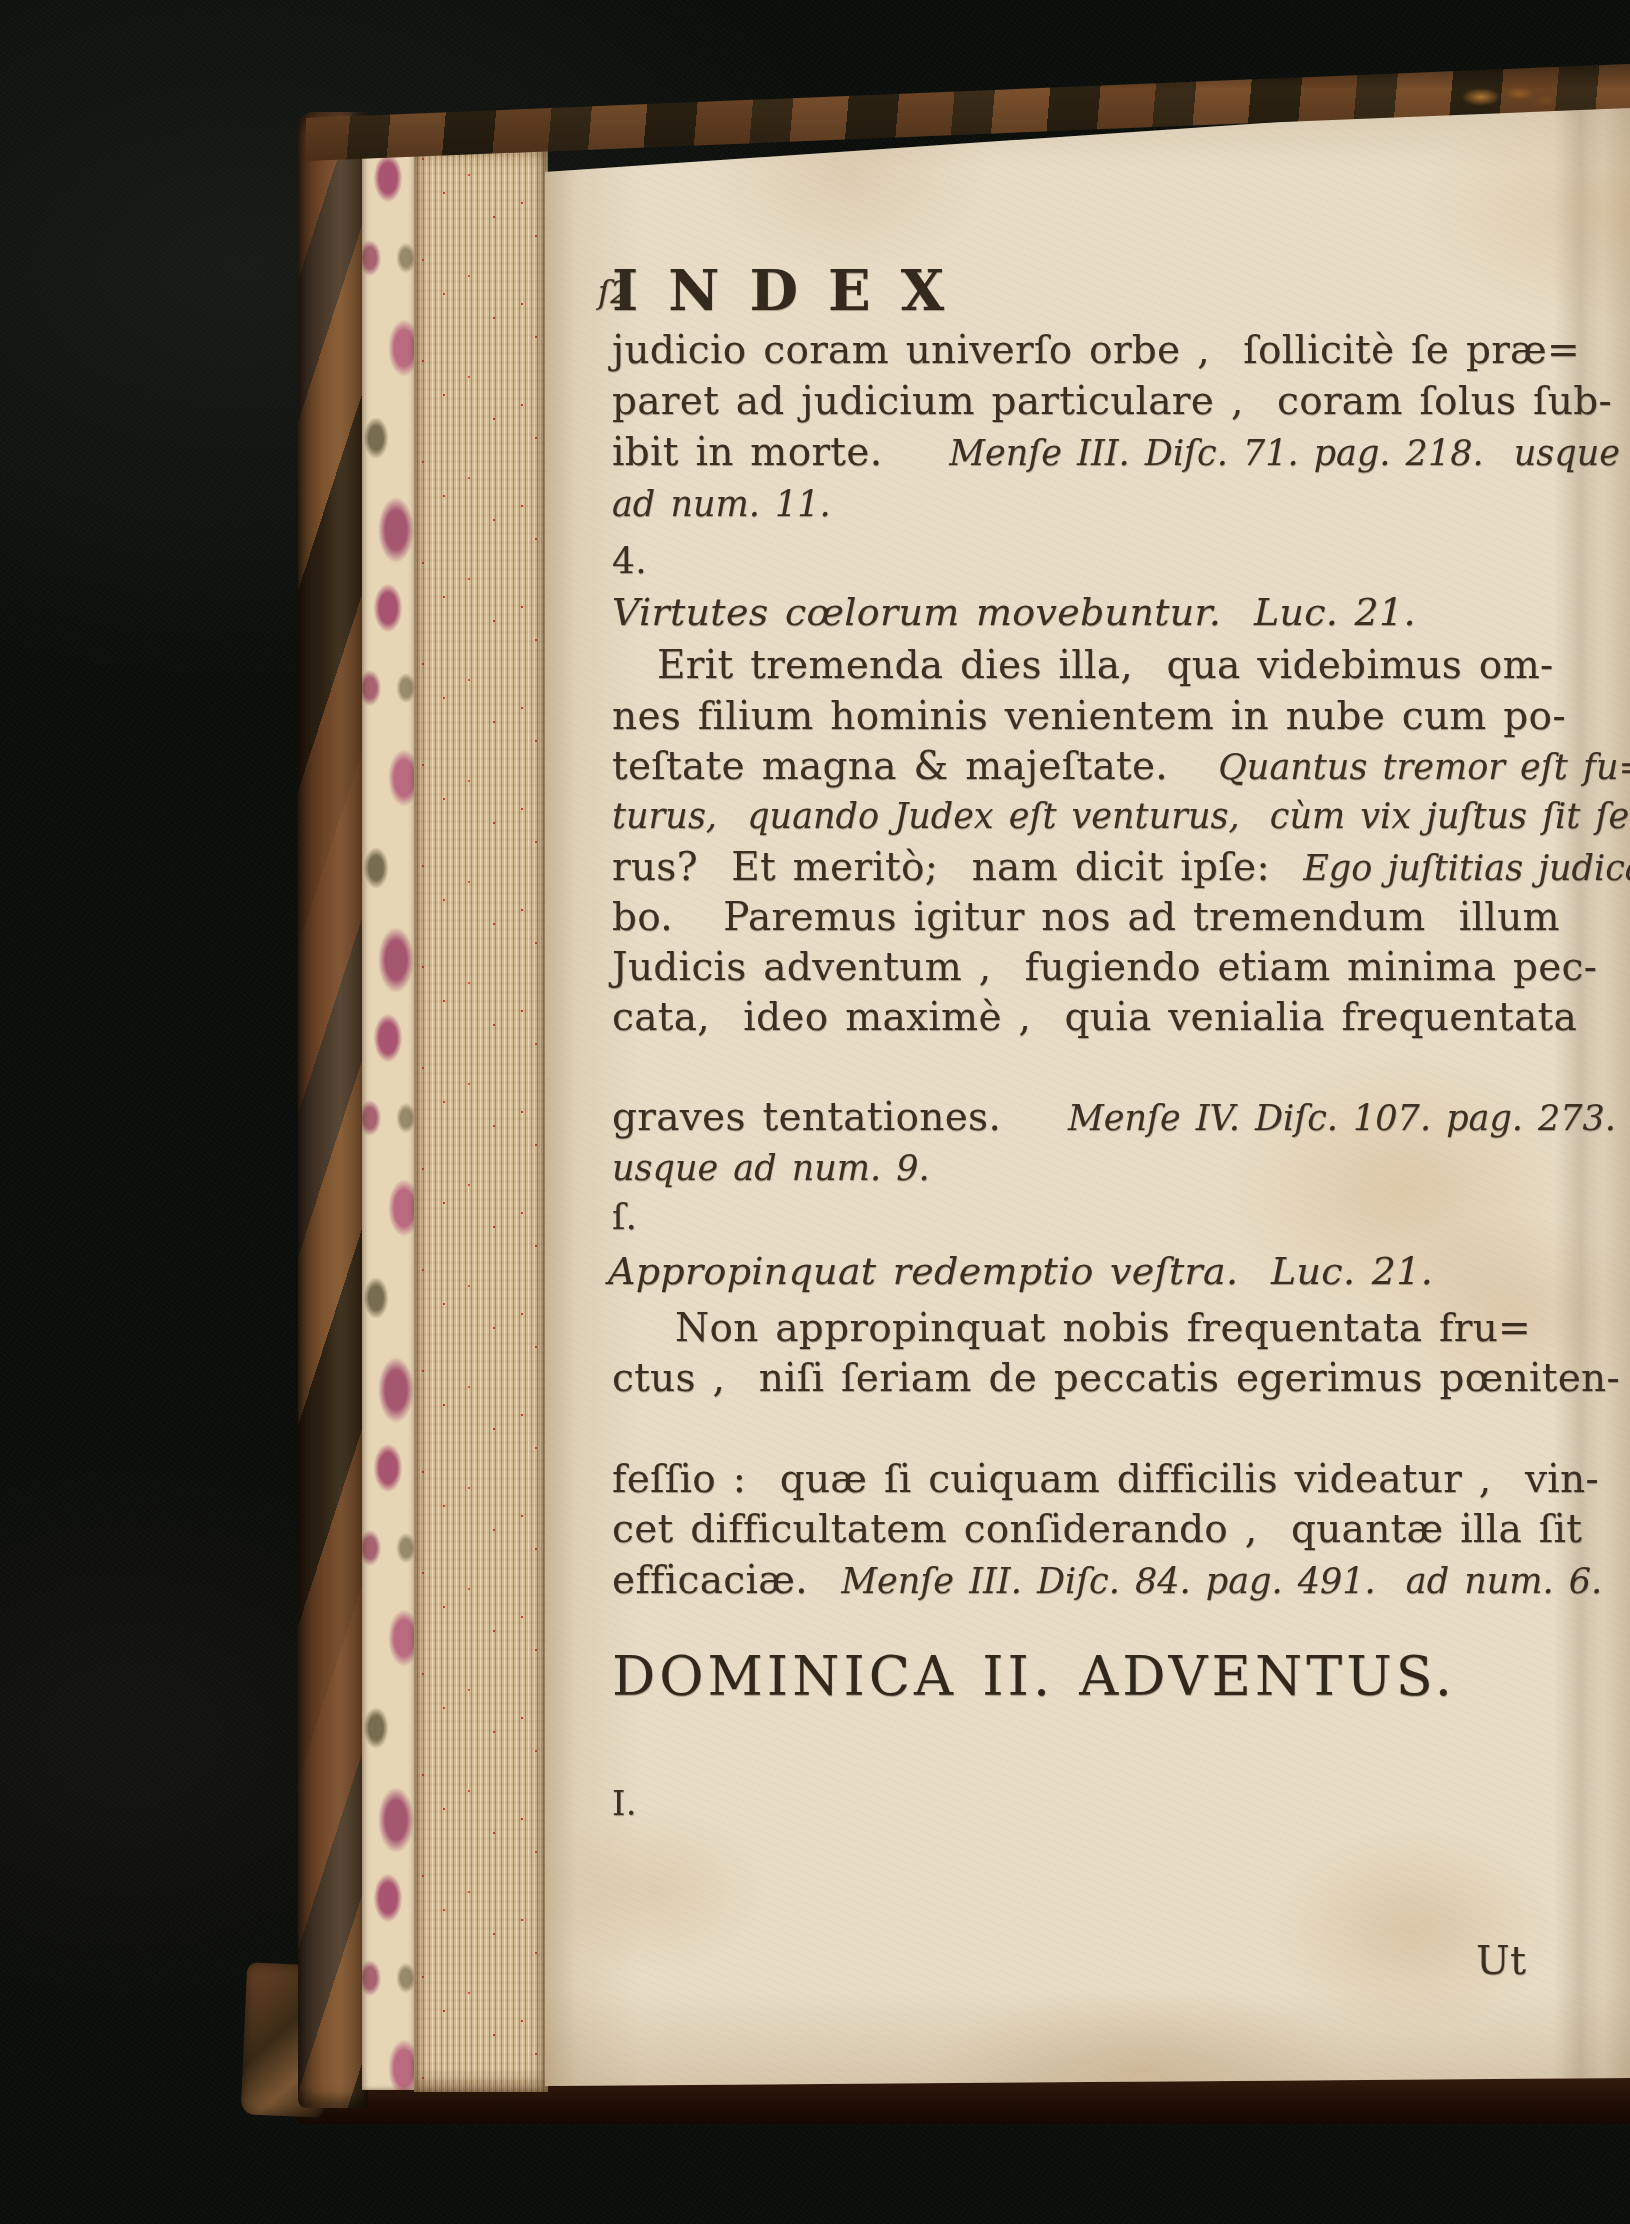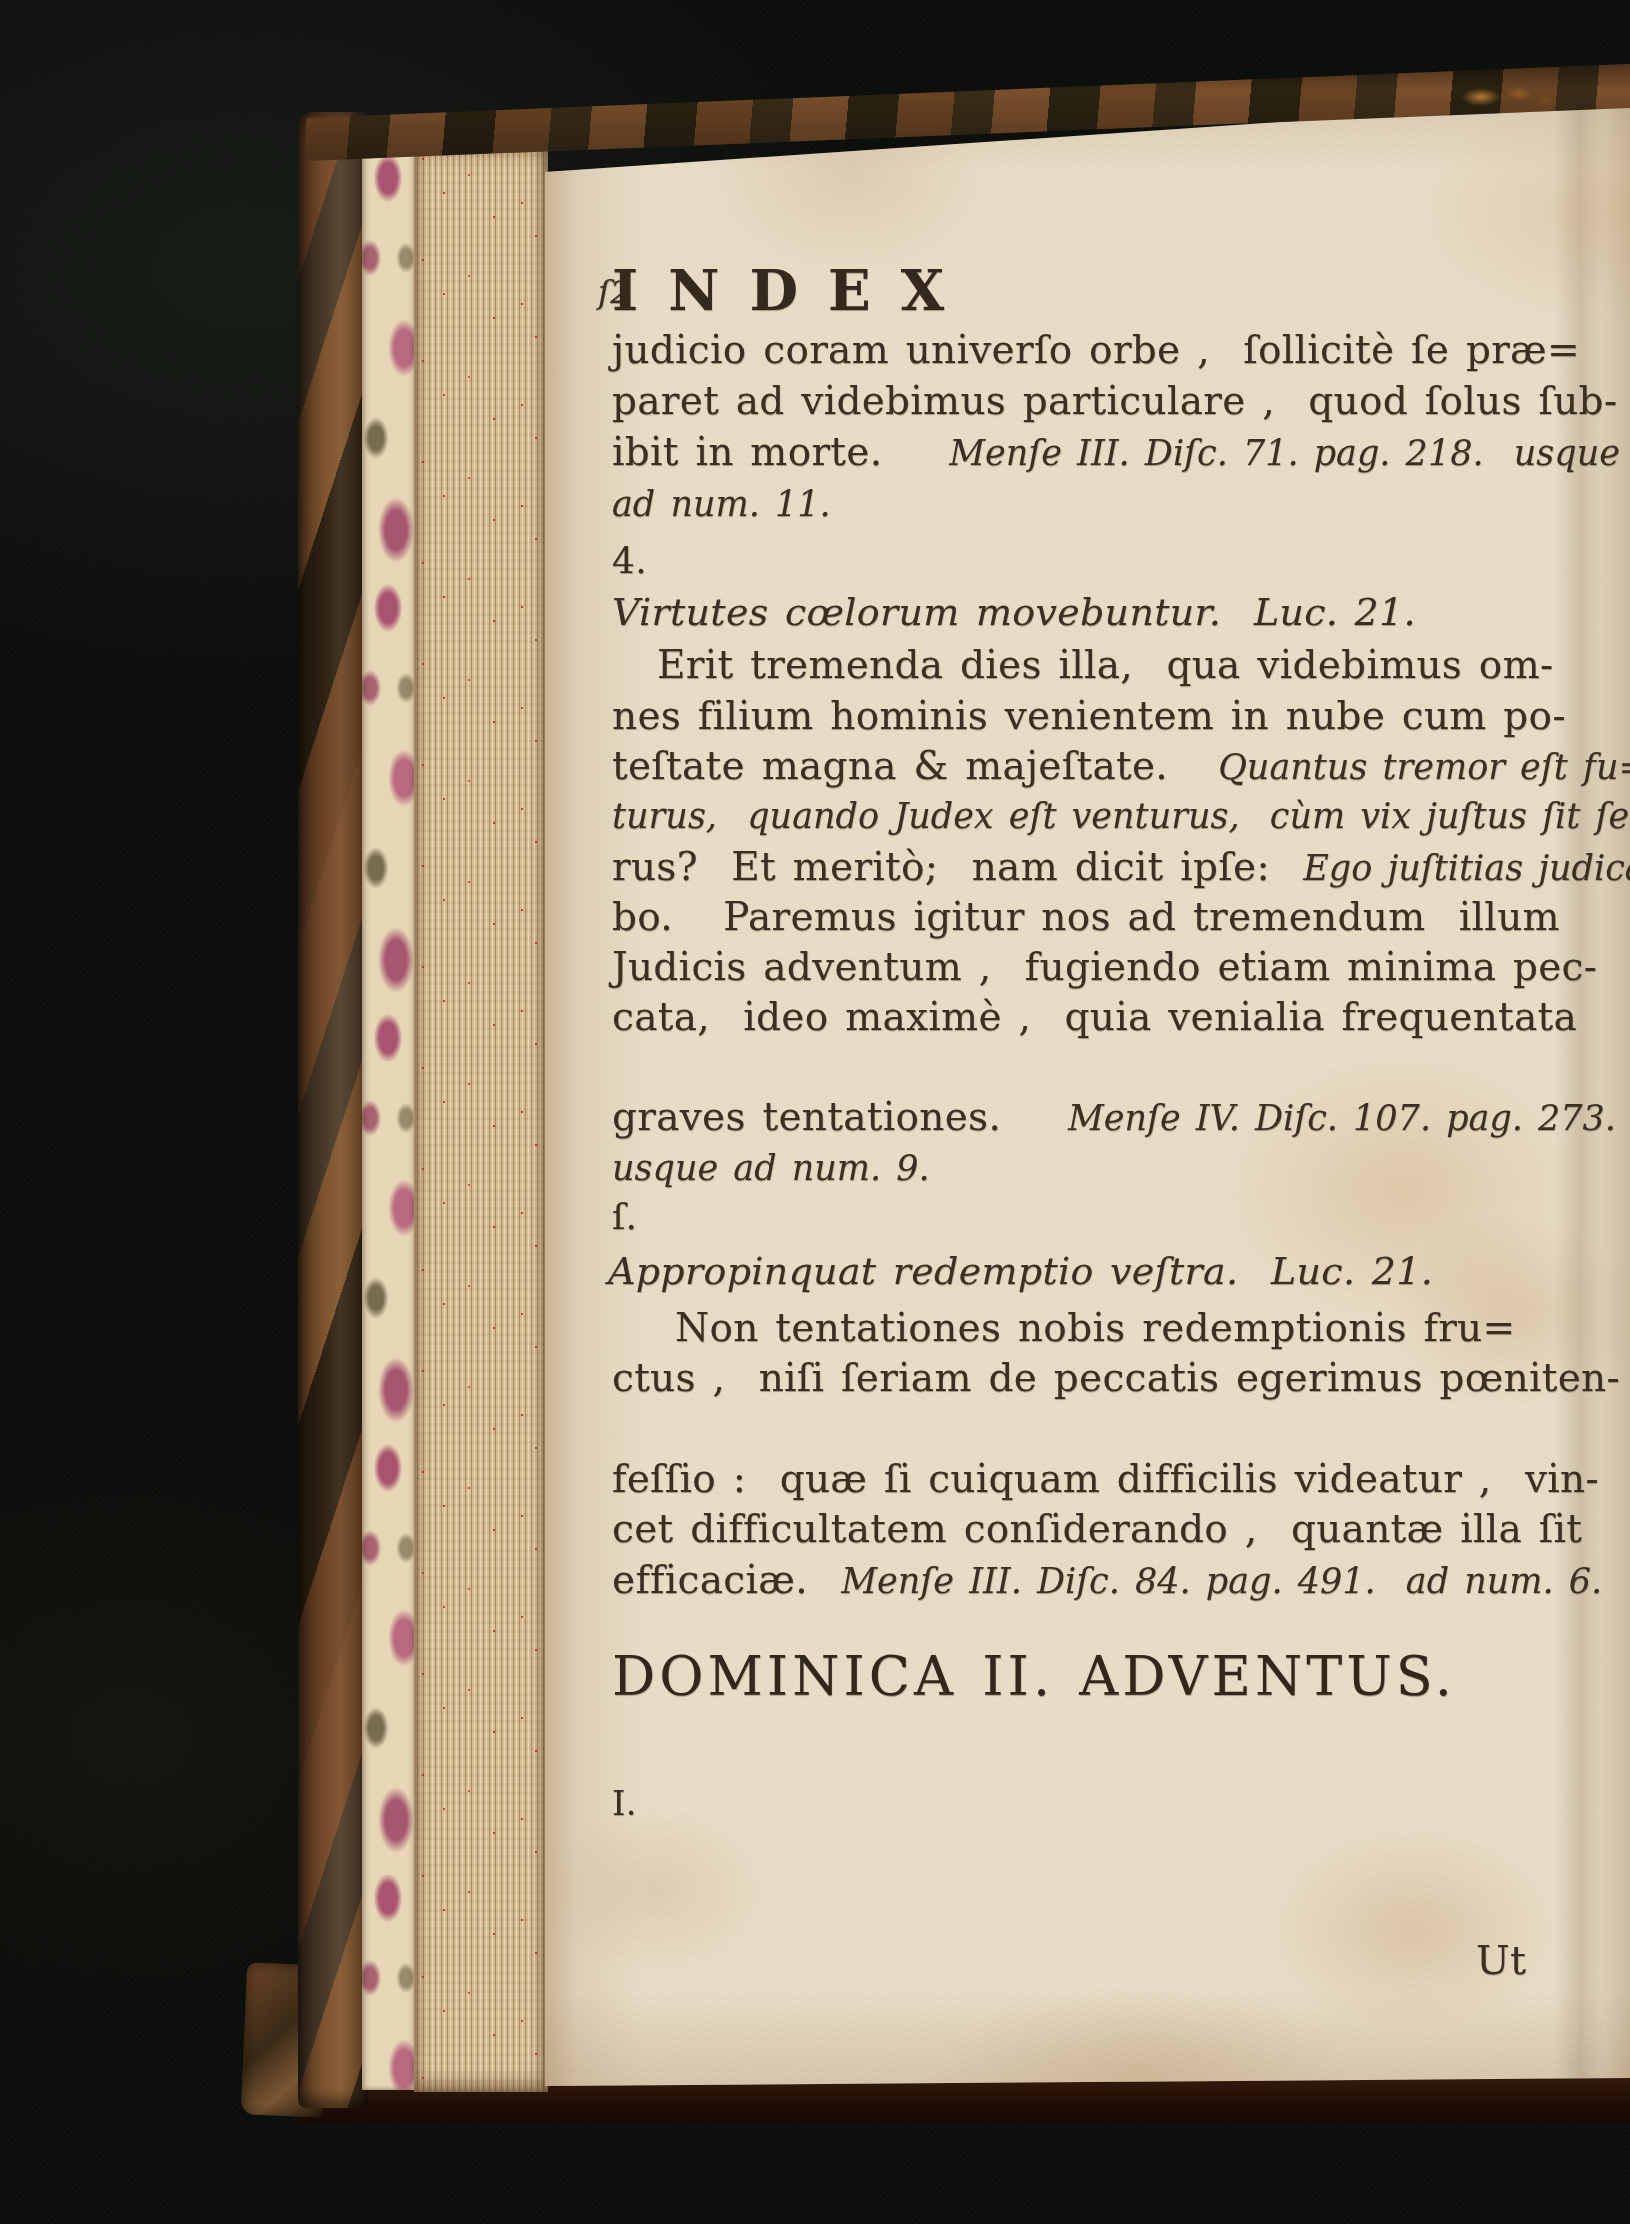--- a/index.html
+++ b/index.html
@@ -140,42 +140,42 @@
 <div class="page"></div>
 <div class="head-edge"></div>
 <div class="headcap-damage"></div>
 
 <div class="text-layer">
 
   <div class="ln pagenum" style="top:276px;left:598px"><span>ſ2</span></div>
   <div class="ln center runtitle" style="top:262px"><span>INDEX</span></div>
 
   <div class="ln" style="top:330px"><span>judicio coram univerſo orbe ,  ſollicitè ſe præ=</span></div>
-  <div class="ln" style="top:381px"><span>paret ad videbimus particulare ,  quod ſolus ſub-</span></div>
+  <div class="ln" style="top:381px"><span>paret ad judicium particulare ,  coram ſolus ſub-</span></div>
   <div class="ln" style="top:432px"><span>ibit in morte.    </span><span class="it q">Menſe III. Diſc. 71. pag. 218.  usque</span></div>
   <div class="ln it q" style="top:487px"><span>ad num. 11.</span></div>
 
   <div class="ln center secnum" style="top:543px"><span>4.</span></div>
   <div class="ln it headline" style="top:593px"><span>Virtutes cœlorum movebuntur.  Luc. 21.</span></div>
 
   <div class="ln" style="top:645px;left:657px"><span>Erit tremenda dies illa,  qua videbimus om-</span></div>
   <div class="ln" style="top:696px"><span>nes filium hominis venientem in nube cum po-</span></div>
   <div class="ln" style="top:746px"><span>teſtate magna &amp; majeſtate.   </span><span class="it q">Quantus tremor eſt fu=</span></div>
   <div class="ln it q" style="top:799px"><span>turus,  quando Judex eſt venturus,  cùm vix juſtus ſit ſecu=</span></div>
   <div class="ln" style="top:847px"><span>rus?  Et meritò;  nam dicit ipſe:  </span><span class="it q">Ego juſtitias judica=</span></div>
   <div class="ln" style="top:897px"><span>bo.   Paremus igitur nos ad tremendum  illum</span></div>
   <div class="ln" style="top:947px"><span>Judicis adventum ,  fugiendo etiam minima pec-</span></div>
   <div class="ln" style="top:997px"><span>cata,  ideo maximè ,  quia venialia frequentata</span></div>
   <div class="ln" style="top:1097px"><span>graves tentationes.    </span><span class="it q">Menſe IV. Diſc. 107. pag. 273.</span></div>
   <div class="ln it q" style="top:1151px"><span>usque ad num. 9.</span></div>
 
   <div class="ln center secnum" style="top:1199px"><span>ſ.</span></div>
   <div class="ln it headline" style="top:1252px;left:608px"><span>Appropinquat redemptio veſtra.  Luc. 21.</span></div>
 
-  <div class="ln" style="top:1308px;left:675px"><span>Non tentationes nobis redemptionis fru=</span></div>
+  <div class="ln" style="top:1308px;left:675px"><span>Non appropinquat nobis frequentata fru=</span></div>
   <div class="ln" style="top:1358px"><span>ctus ,  niſi ſeriam de peccatis egerimus pœniten-</span></div>
   <div class="ln" style="top:1459px"><span>feſſio :  quæ ſi cuiquam difficilis videatur ,  vin-</span></div>
   <div class="ln" style="top:1509px"><span>cet difficultatem conſiderando ,  quantæ illa ſit</span></div>
   <div class="ln" style="top:1560px"><span>efficaciæ.  </span><span class="it q">Menſe III. Diſc. 84. pag. 491.  ad num. 6.</span></div>
 
   <div class="ln center chapter" style="top:1650px"><span>DOMINICA II. ADVENTUS.</span></div>
   <div class="ln center numeral" style="top:1786px"><span>I.</span></div>
 
   <div class="ln catchword" style="top:1940px;left:1476px"><span>Ut</span></div>
 

